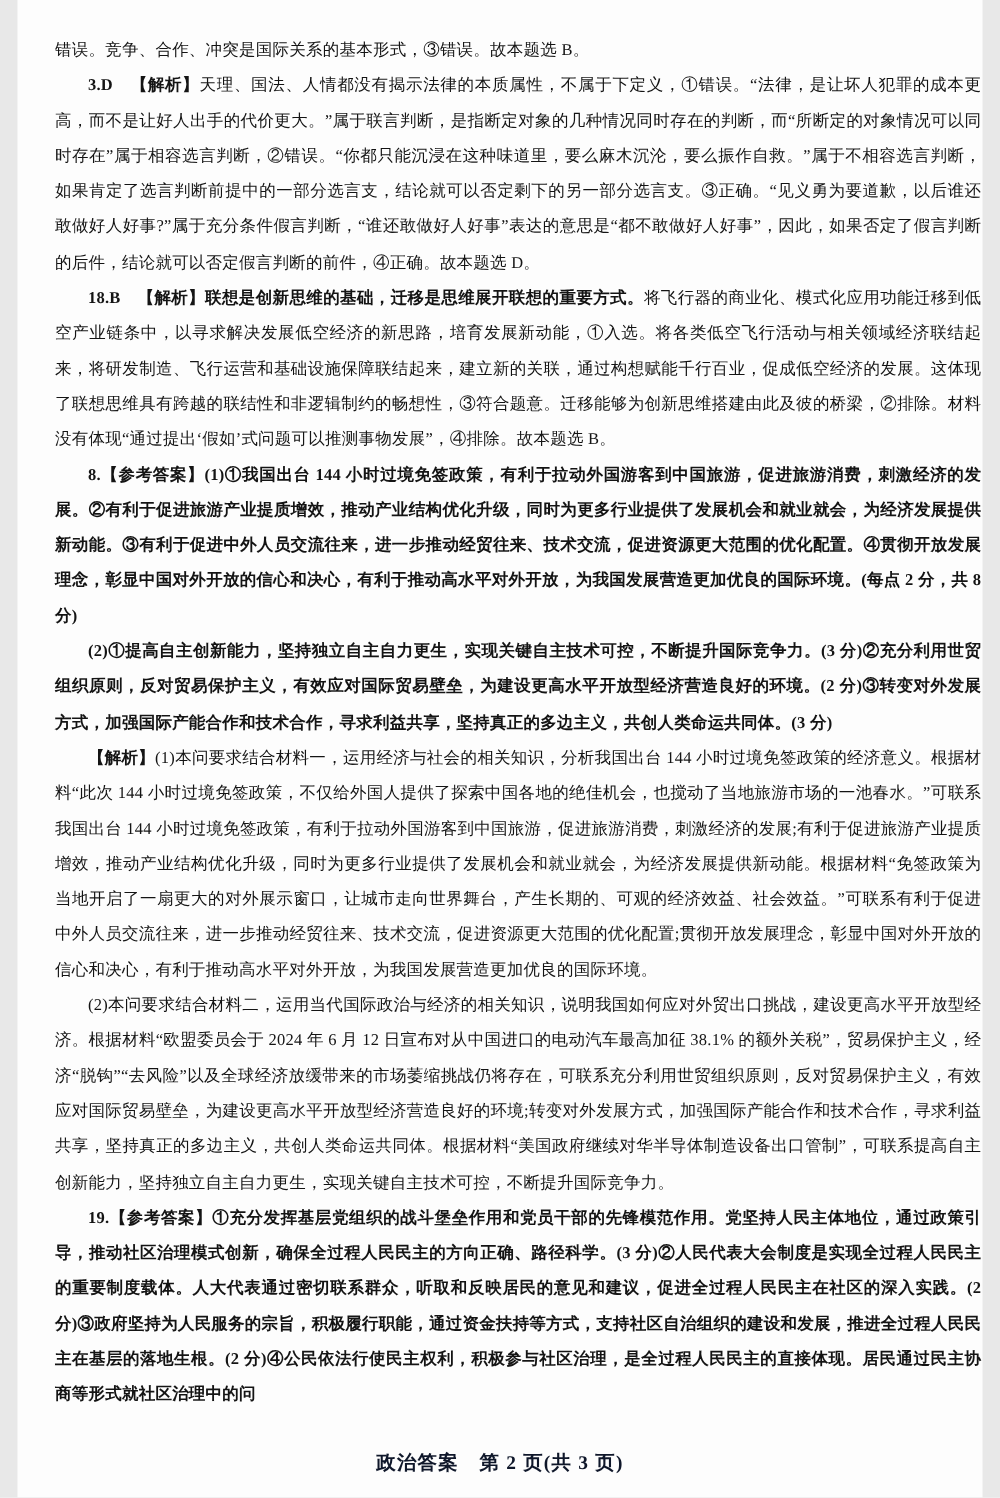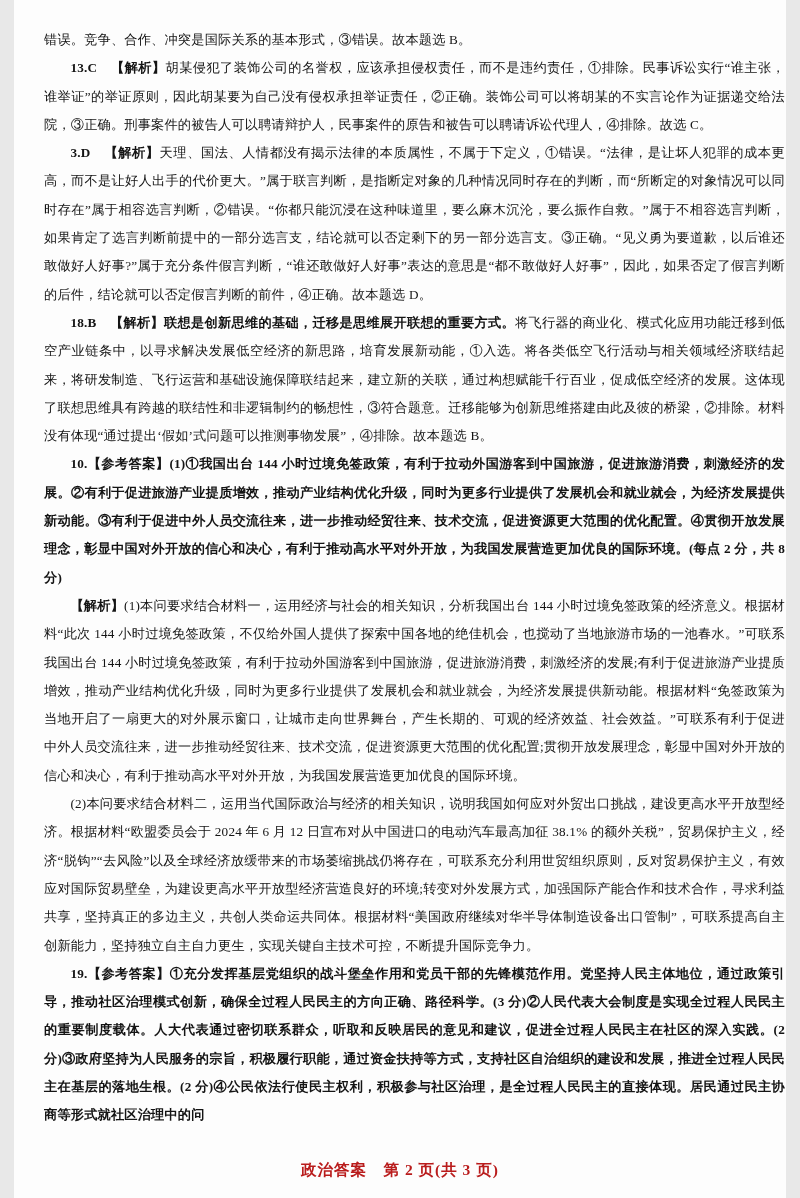--- a/index.html
+++ b/index.html
@@ -39,33 +39,33 @@
   .run.bold { font-weight: 700; }
   .footer {
     position: absolute;
     left: 0;
     top: 1160px;
     width: 100%;
     text-align: center;
     font-weight: 700;
     font-size: 15.5px;
     letter-spacing: 1px;
-    color: #b91c1c;
+    color: #0f172a;
   }
 </style>
 </head>
 <body>
 
 <div class="page">
   <div class="doc" id="doc-body">
       <p class="para"><span class="run">错误。竞争、合作、冲突是国际关系的基本形式，③错误。故本题选 B。</span></p>
-      <p class="para indent"><span class="run bold">13.C　【解析】</span><span class="run">胡某侵犯了装饰公司的名誉权，应该承担侵权责任，而不是违约责任，①排除。民事诉讼实行“谁主张，谁举证”的举证原则，因此胡某要为自己没有侵权承担举证责任，②正确。装饰公司可以将胡某的不实言论作为证据递交给法院，③正确。刑事案件的被告人可以聘请辩护人，民事案件的原告和被告可以聘请诉讼代理人，④排除。故选 C。</span></p>
       <p class="para indent"><span class="run bold">3.D　【解析】</span><span class="run">天理、国法、人情都没有揭示法律的本质属性，不属于下定义，①错误。“法律，是让坏人犯罪的成本更高，而不是让好人出手的代价更大。”属于联言判断，是指断定对象的几种情况同时存在的判断，而“所断定的对象情况可以同时存在”属于相容选言判断，②错误。“你都只能沉浸在这种味道里，要么麻木沉沦，要么振作自救。”属于不相容选言判断，如果肯定了选言判断前提中的一部分选言支，结论就可以否定剩下的另一部分选言支。③正确。“见义勇为要道歉，以后谁还敢做好人好事?”属于充分条件假言判断，“谁还敢做好人好事”表达的意思是“都不敢做好人好事”，因此，如果否定了假言判断的后件，结论就可以否定假言判断的前件，④正确。故本题选 D。</span></p>
       <p class="para indent"><span class="run bold">18.B　【解析】联想是创新思维的基础，迁移是思维展开联想的重要方式。</span><span class="run">将飞行器的商业化、模式化应用功能迁移到低空产业链条中，以寻求解决发展低空经济的新思路，培育发展新动能，①入选。将各类低空飞行活动与相关领域经济联结起来，将研发制造、飞行运营和基础设施保障联结起来，建立新的关联，通过构想赋能千行百业，促成低空经济的发展。这体现了联想思维具有跨越的联结性和非逻辑制约的畅想性，③符合题意。迁移能够为创新思维搭建由此及彼的桥梁，②排除。材料没有体现“通过提出‘假如’式问题可以推测事物发展”，④排除。故本题选 B。</span></p>
-      <p class="para indent"><span class="run bold">10.【参考答案】</span><span class="run bold">(1)①我国出台 144 小时过境免签政策，有利于拉动外国游客到中国旅游，促进旅游消费，刺激经济的发展。②有利于促进旅游产业提质增效，推动产业结构优化升级，同时为更多行业提供了发展机会和就业就会，为经济发展提供新动能。③有利于促进中外人员交流往来，进一步推动经贸往来、技术交流，促进资源更大范围的优化配置。④贯彻开放发展理念，彰显中国对外开放的信心和决心，有利于推动高水平对外开放，为我国发展营造更加优良的国际环境。(每点 2 分，共 8 分)</span></p>
+      <p class="para indent"><span class="run bold">8.【参考答案】</span><span class="run bold">(1)①我国出台 144 小时过境免签政策，有利于拉动外国游客到中国旅游，促进旅游消费，刺激经济的发展。②有利于促进旅游产业提质增效，推动产业结构优化升级，同时为更多行业提供了发展机会和就业就会，为经济发展提供新动能。③有利于促进中外人员交流往来，进一步推动经贸往来、技术交流，促进资源更大范围的优化配置。④贯彻开放发展理念，彰显中国对外开放的信心和决心，有利于推动高水平对外开放，为我国发展营造更加优良的国际环境。(每点 2 分，共 8 分)</span></p>
+      <p class="para indent"><span class="run bold">(2)①提高自主创新能力，坚持独立自主自力更生，实现关键自主技术可控，不断提升国际竞争力。(3 分)②充分利用世贸组织原则，反对贸易保护主义，有效应对国际贸易壁垒，为建设更高水平开放型经济营造良好的环境。(2 分)③转变对外发展方式，加强国际产能合作和技术合作，寻求利益共享，坚持真正的多边主义，共创人类命运共同体。(3 分)</span></p>
       <p class="para indent"><span class="run bold">【解析】</span><span class="run">(1)本问要求结合材料一，运用经济与社会的相关知识，分析我国出台 144 小时过境免签政策的经济意义。根据材料“此次 144 小时过境免签政策，不仅给外国人提供了探索中国各地的绝佳机会，也搅动了当地旅游市场的一池春水。”可联系我国出台 144 小时过境免签政策，有利于拉动外国游客到中国旅游，促进旅游消费，刺激经济的发展;有利于促进旅游产业提质增效，推动产业结构优化升级，同时为更多行业提供了发展机会和就业就会，为经济发展提供新动能。根据材料“免签政策为当地开启了一扇更大的对外展示窗口，让城市走向世界舞台，产生长期的、可观的经济效益、社会效益。”可联系有利于促进中外人员交流往来，进一步推动经贸往来、技术交流，促进资源更大范围的优化配置;贯彻开放发展理念，彰显中国对外开放的信心和决心，有利于推动高水平对外开放，为我国发展营造更加优良的国际环境。</span></p>
       <p class="para indent"><span class="run">(2)本问要求结合材料二，运用当代国际政治与经济的相关知识，说明我国如何应对外贸出口挑战，建设更高水平开放型经济。根据材料“欧盟委员会于 2024 年 6 月 12 日宣布对从中国进口的电动汽车最高加征 38.1% 的额外关税”，贸易保护主义，经济“脱钩”“去风险”以及全球经济放缓带来的市场萎缩挑战仍将存在，可联系充分利用世贸组织原则，反对贸易保护主义，有效应对国际贸易壁垒，为建设更高水平开放型经济营造良好的环境;转变对外发展方式，加强国际产能合作和技术合作，寻求利益共享，坚持真正的多边主义，共创人类命运共同体。根据材料“美国政府继续对华半导体制造设备出口管制”，可联系提高自主创新能力，坚持独立自主自力更生，实现关键自主技术可控，不断提升国际竞争力。</span></p>
       <p class="para indent"><span class="run bold">19.【参考答案】</span><span class="run bold">①充分发挥基层党组织的战斗堡垒作用和党员干部的先锋模范作用。党坚持人民主体地位，通过政策引导，推动社区治理模式创新，确保全过程人民民主的方向正确、路径科学。(3 分)②人民代表大会制度是实现全过程人民民主的重要制度载体。人大代表通过密切联系群众，听取和反映居民的意见和建议，促进全过程人民民主在社区的深入实践。(2 分)③政府坚持为人民服务的宗旨，积极履行职能，通过资金扶持等方式，支持社区自治组织的建设和发展，推进全过程人民民主在基层的落地生根。(2 分)④公民依法行使民主权利，积极参与社区治理，是全过程人民民主的直接体现。居民通过民主协商等形式就社区治理中的问</span></p>
     </div>
   <div class="footer">
     <span>政治答案　第 2 页(共 3 页)</span>
   </div>
 </div>
 
 </body></html>

